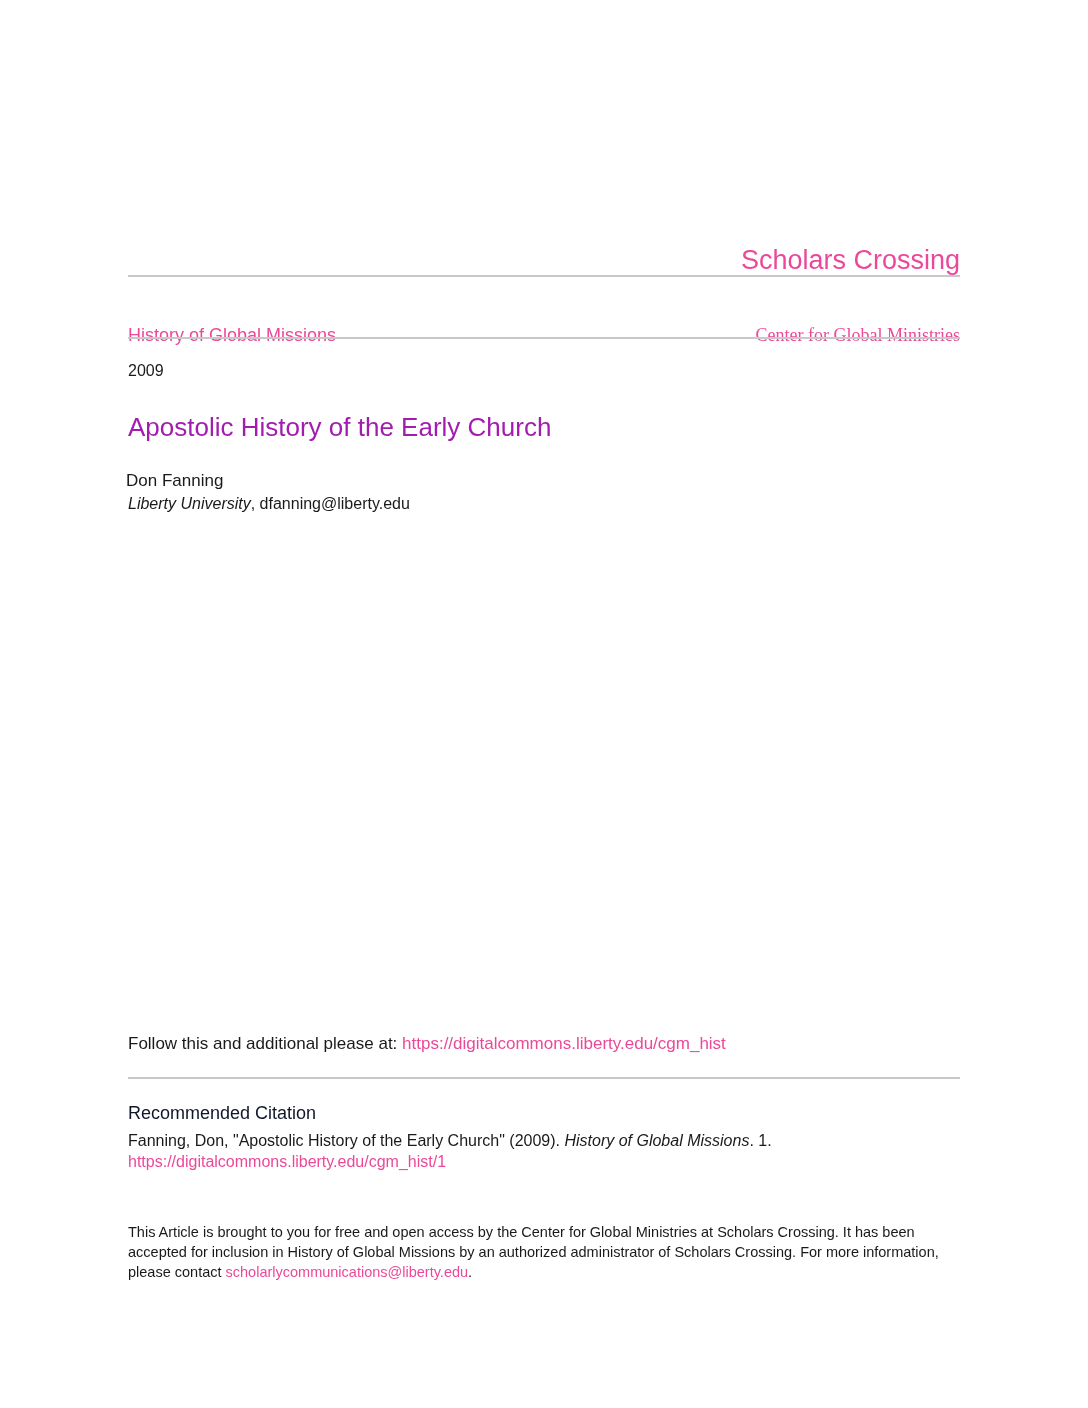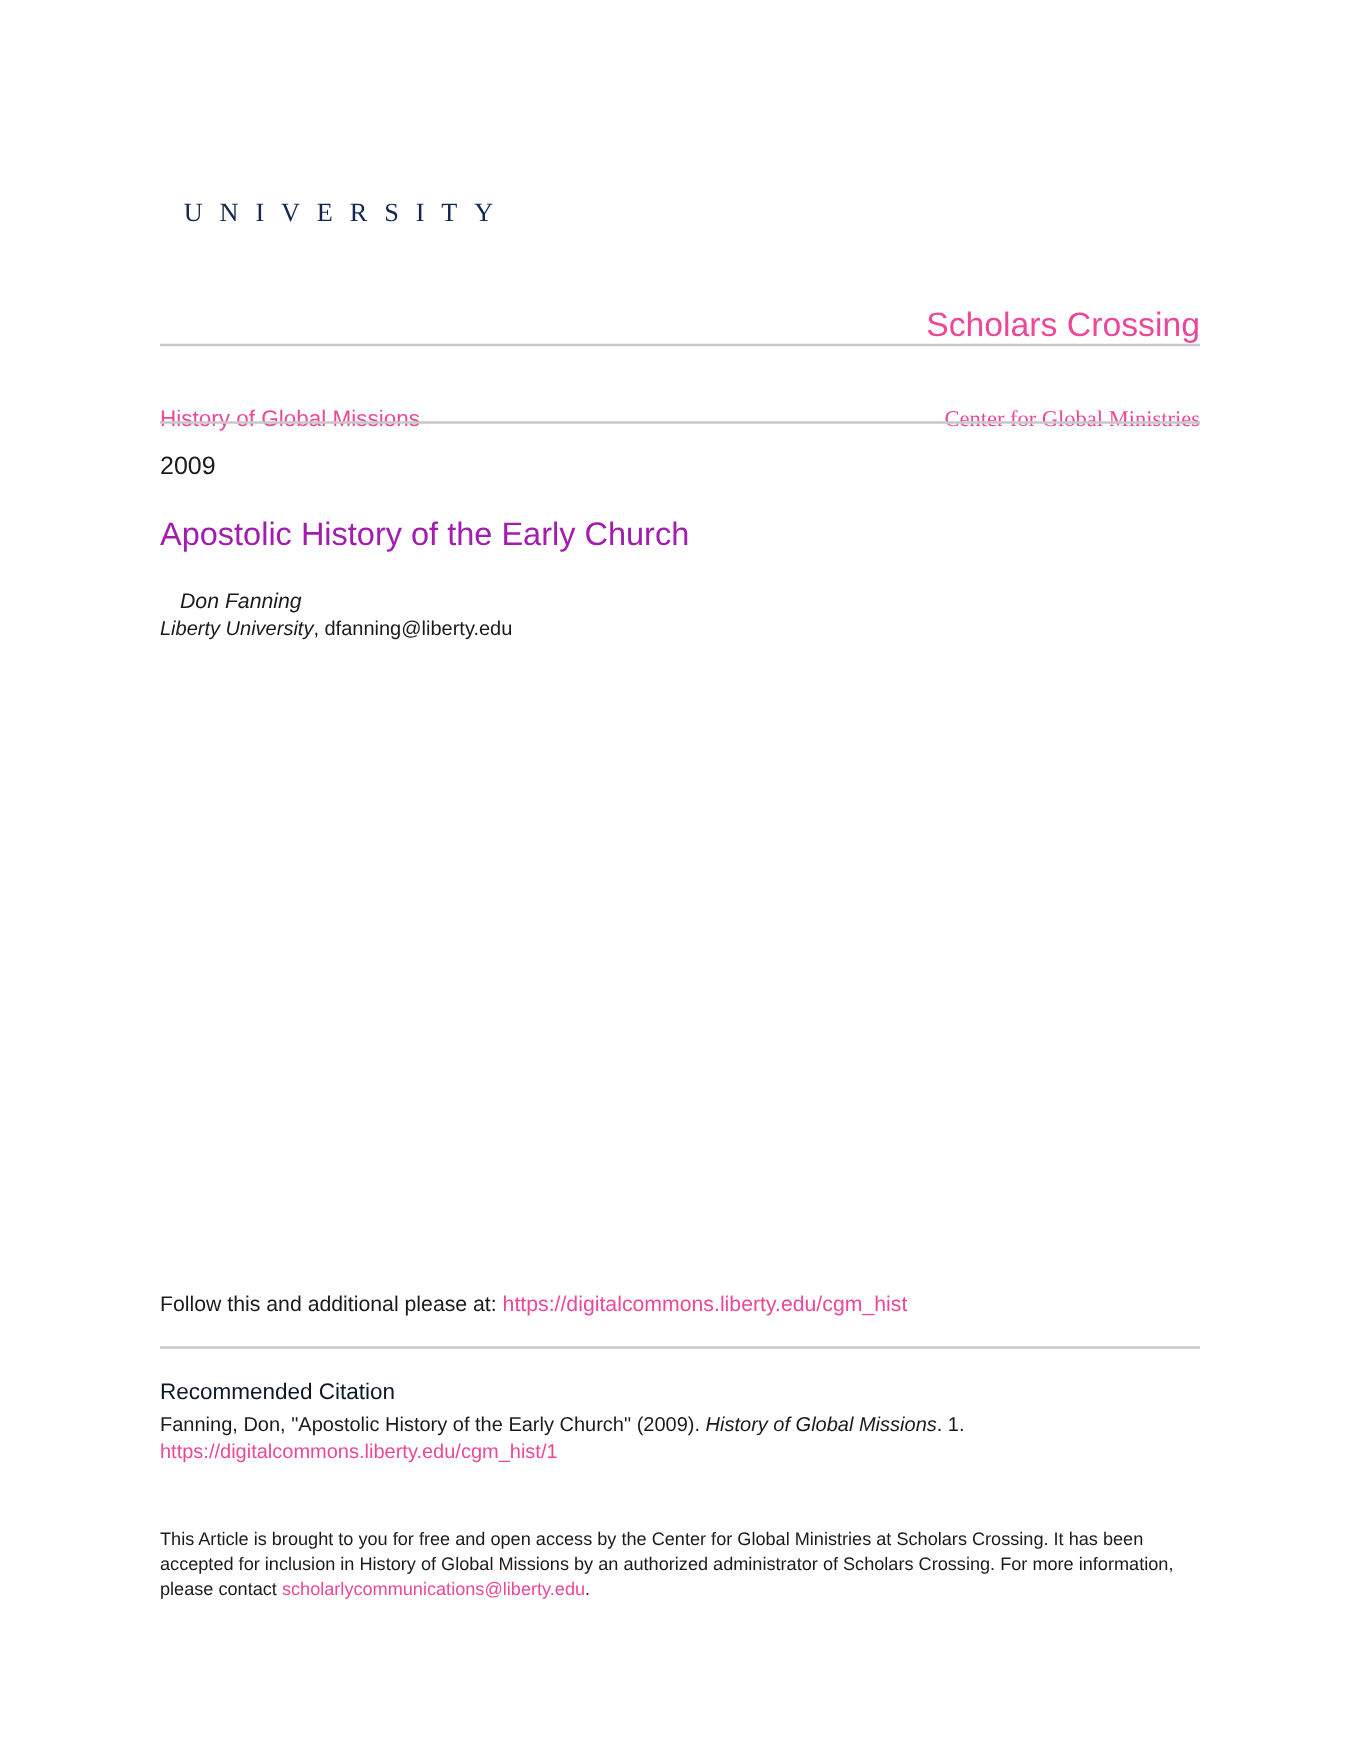--- a/index.html
+++ b/index.html
@@ -7,34 +7,33 @@
          font-family: "Liberation Sans", sans-serif; color: #1a1a1a; }
   .abs { position: absolute; }
   .logo { left: 144px; top: 158px; width: 260px; color: #13274f; }
   .logo-top { font-family: "Liberation Serif", serif; font-size: 58px; line-height: 56px; letter-spacing: 1px; }
   .logo-bottom { font-family: "Liberation Serif", serif; font-size: 21px; letter-spacing: 13.5px; line-height: 24px; margin-top: 0px; padding-left: 3px; }
   .brand { right: 128px; top: 216px; font-size: 27px; color: #3b5f84; }
   .rule { left: 128px; width: 832px; height: 2px; background: #c8c8c8; }
   .link { color: #ec4899; text-decoration: none; margin-top: 29px; }
   .nav-left { left: 128px; top: 296px; font-size: 18px; }
   .nav-right { right: 128px; top: 296px; font-size: 18px; font-family: Liberation Serif, serif; }
-  .year { left: 128px; top: 362px; font-size: 20px; color: #1a1a1a; }
+  .year { left: 128px; top: 362px; font-size: 16px; color: #1a1a1a; }
   .title { left: 128px; top: 412px; font-size: 26px; color: #a21caf; }
-  .author { left: 144px; top: 471px; font-size: 17px; font-style: italic; }
+  .author { left: 126px; top: 471px; font-size: 17px; }
   .affil { left: 128px; top: 495px; font-size: 16px; text-align: right; }
   .follow { left: 128px; top: 1034px; font-size: 17px; }
   .cite-head { left: 128px; top: 1103px; font-size: 18px; color: #0f172a; }
   .cite-body { left: 128px; top: 1130px; font-size: 16px; line-height: 21px; width: 832px; }
   .notice { left: 128px; top: 1222px; font-size: 14.5px; line-height: 20px; width: 840px; }
 </style>
 </head>
 <body>
 
 <div class="abs logo">
-  <div class="logo-bottom">UNIVERSITY</div>
 </div>
 
 <a class="abs brand link">Scholars Crossing</a>
 
 <div class="abs rule" style="top:275px"></div>
 
 <a class="abs nav-left link">History of Global Missions</a>
 <a class="abs nav-right link">Center for Global Ministries</a>
 
 <div class="abs rule" style="top:337px"></div>

